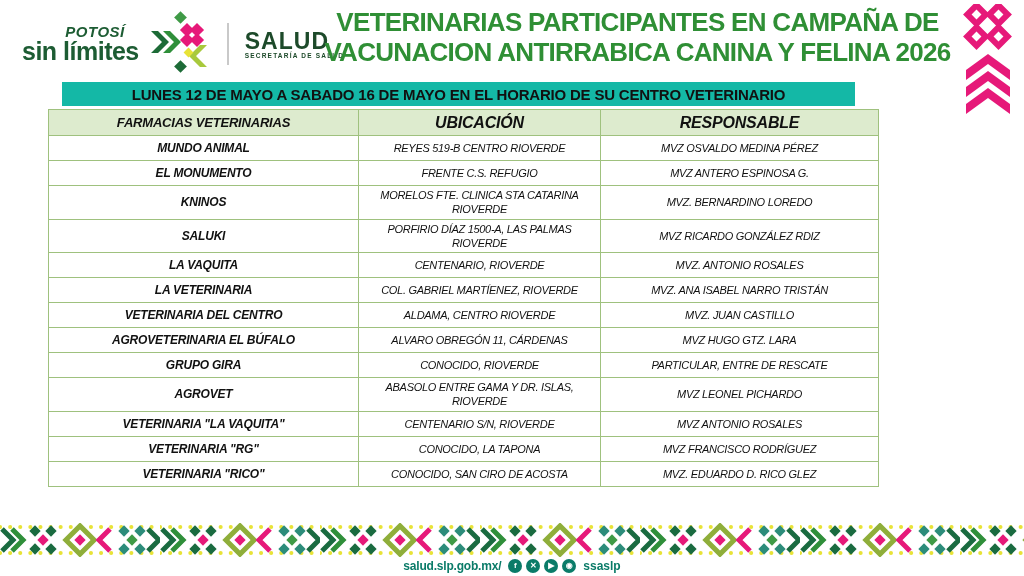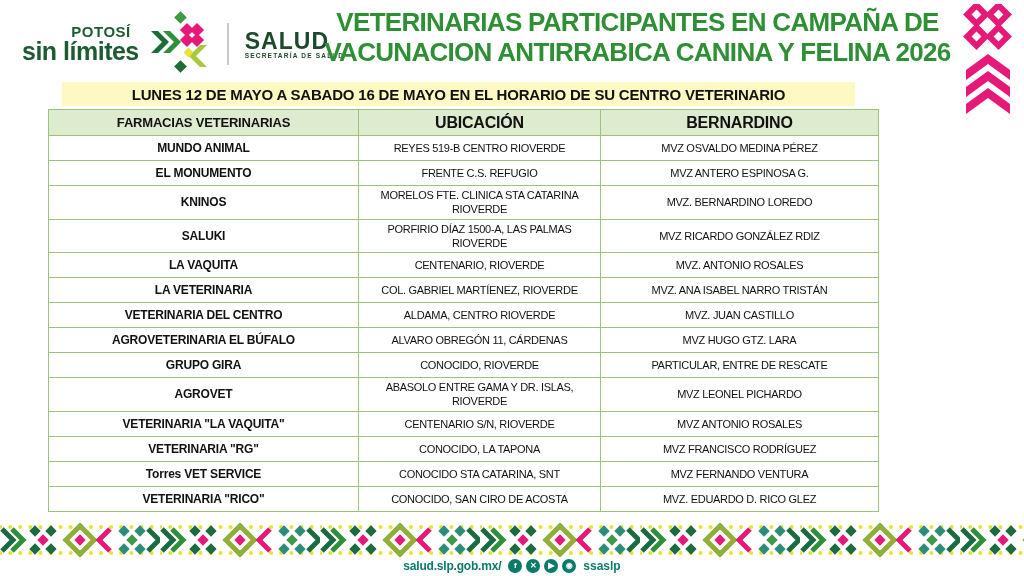--- a/index.html
+++ b/index.html
@@ -4,45 +4,45 @@
 <style>
   html,body{margin:0;padding:0;}
   body{
     width:1024px;height:576px;position:relative;overflow:hidden;
     background:#ffffff;font-family:"Liberation Sans",sans-serif;
     -webkit-font-smoothing:antialiased;
   }
   
   .logo-wrap{position:absolute;left:22px;top:12px;height:64px;display:flex;align-items:center;gap:10px;}
   .brand-text{display:flex;flex-direction:column;align-items:flex-end;line-height:1;}
-  .brand-top{font-size:15px;font-weight:bold;color:#1d5c33;letter-spacing:.5px;margin-right:8px;}
+  .brand-top{font-size:15px;font-weight:bold;color:#1d5c33;letter-spacing:.5px;margin-right:14px;font-style:italic;}
   .brand-bottom{font-size:25px;font-weight:bold;color:#1d5c33;letter-spacing:-0.5px;}
   .logo-divider{width:2px;height:42px;background:#c9c9c9;margin:0 6px;}
   .salud-text{display:flex;flex-direction:column;line-height:1.05;}
   .salud-title{font-size:23px;font-weight:bold;color:#1d4a2a;letter-spacing:1px;}
   .salud-sub{font-size:6.5px;font-weight:bold;color:#1d4a2a;letter-spacing:1.2px;}
   .page-title{
     position:absolute;left:315px;top:8px;width:645px;text-align:center;
     color:#2f8f35;font-weight:bold;font-size:26px;line-height:1.15;letter-spacing:-0.7px;
   }
   
   .banner{
-    position:absolute;left:62px;top:82px;width:793px;height:24px;background:#fef9c3;
+    position:absolute;left:62px;top:82px;width:793px;height:24px;background:#14b8a6;
     display:flex;align-items:center;justify-content:center;
     color:#111;font-weight:bold;font-size:15px;letter-spacing:-0.2px;
   }
   
   table.vets{
     position:absolute;left:48px;top:109px;width:830px;border-collapse:collapse;
     table-layout:fixed;background:#fff;
   }
   table.vets col.c1{width:310px;} table.vets col.c2{width:242px;} table.vets col.c3{width:278px;}
   table.vets th,table.vets td{
     border:1px solid #9fc17e;text-align:center;vertical-align:middle;
-    padding:2px 6px;color:#111;
+    padding:2px 6px;color:#111;font-style:italic;
   }
   table.vets th{background:#ddebce;}
   th.h-name{font-size:13px;font-weight:bold;letter-spacing:-0.2px;height:21px;}
   th.h-big{font-size:16px;font-weight:bold;letter-spacing:-0.2px;}
   td.name{font-weight:bold;font-size:12px;letter-spacing:-0.2px;height:20px;}
   td.loc,td.resp{font-size:11px;letter-spacing:-0.3px;line-height:1.3;}
   
   .corner-ornament{position:absolute;left:963px;top:4px;}
   
   .bottom-band{position:absolute;left:0;top:523px;width:1024px;height:34px;}
@@ -119,21 +119,21 @@
 <table class="vets">
   <colgroup>
       <col class="c1">
       <col class="c2">
       <col class="c3">
     </colgroup>
   <thead>
     <tr>
       <th class="h-name">FARMACIAS VETERINARIAS</th>
       <th class="h-big">UBICACIÓN</th>
-      <th class="h-big">BERNARDINO</th>
+      <th class="h-big">RESPONSABLE</th>
     </tr>
   </thead>
   <tbody id="vets-body">
       <tr>
     <td class="name">MUNDO ANIMAL</td>
     <td class="loc">REYES 519-B CENTRO RIOVERDE</td>
     <td class="resp">MVZ OSVALDO MEDINA PÉREZ</td>
   </tr>
       <tr>
     <td class="name">EL MONUMENTO</td>
@@ -182,25 +182,20 @@
   </tr>
       <tr>
     <td class="name">VETERINARIA "LA VAQUITA"</td>
     <td class="loc">CENTENARIO S/N, RIOVERDE</td>
     <td class="resp">MVZ ANTONIO ROSALES</td>
   </tr>
       <tr>
     <td class="name">VETERINARIA "RG"</td>
     <td class="loc">CONOCIDO, LA TAPONA</td>
     <td class="resp">MVZ FRANCISCO RODRÍGUEZ</td>
-  </tr>
-      <tr>
-    <td class="name">Torres VET SERVICE</td>
-    <td class="loc">CONOCIDO STA CATARINA, SNT</td>
-    <td class="resp">MVZ FERNANDO VENTURA</td>
   </tr>
       <tr>
     <td class="name">VETERINARIA "RICO"</td>
     <td class="loc">CONOCIDO, SAN CIRO DE ACOSTA</td>
     <td class="resp">MVZ. EDUARDO D. RICO GLEZ</td>
   </tr>
     </tbody>
 </table>
 
 <div class="bottom-band">

